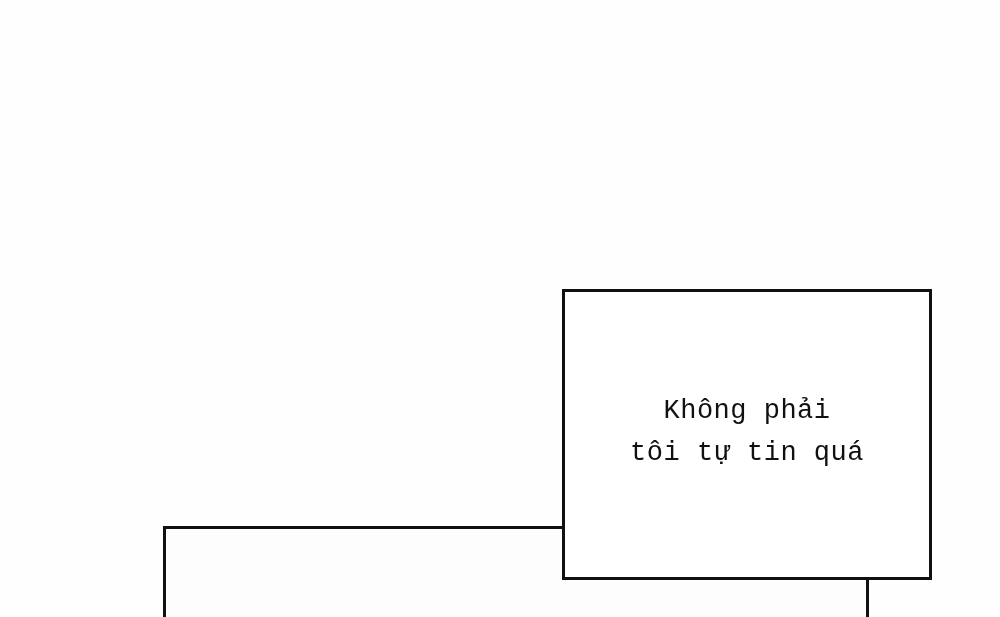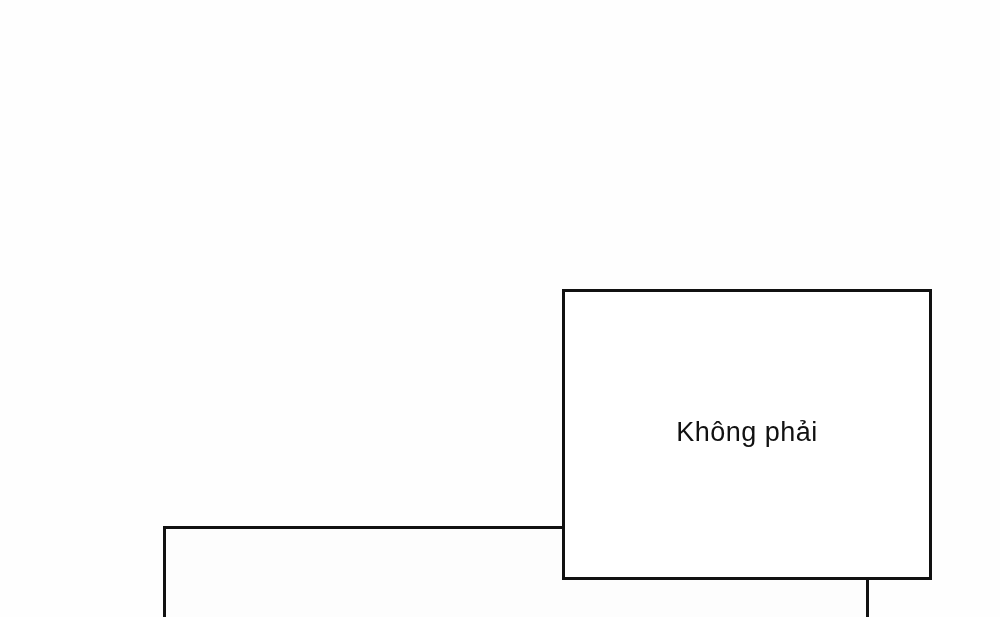--- a/index.html
+++ b/index.html
@@ -34,33 +34,34 @@
       height: 285px;
       border: 3px solid #111111;
       background: #ffffff;
       display: flex;
       align-items: center;
       justify-content: center;
       z-index: 2;
     }
     .caption-text {
       text-align: center;
-      font-family: Liberation Sans, sans-serif;
+      font-family: Liberation Mono, monospace;
       font-size: 27px;
       line-height: 42px;
       color: #111111;
       letter-spacing: 0.5px;
       margin-top: -6px;
     }
     .caption-text span { display: block; }
   </style>
 </head>
 <body>
 
 <div class="canvas">
   <div class="panel-lower"></div>
 
   <div class="caption-box">
     <div class="caption-text">
       <span>Không phải</span>
+      <span>tôi tự tin quá</span>
     </div>
   </div>
 </div>
 
 </body></html>

